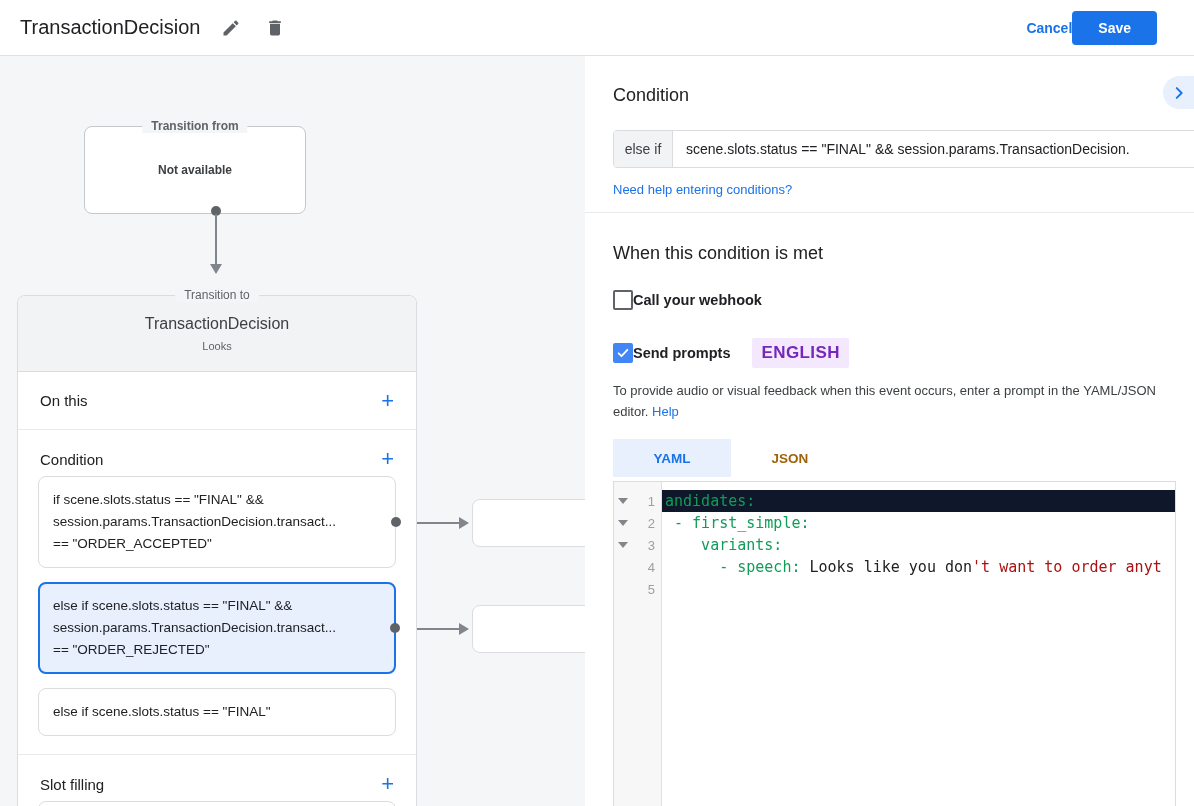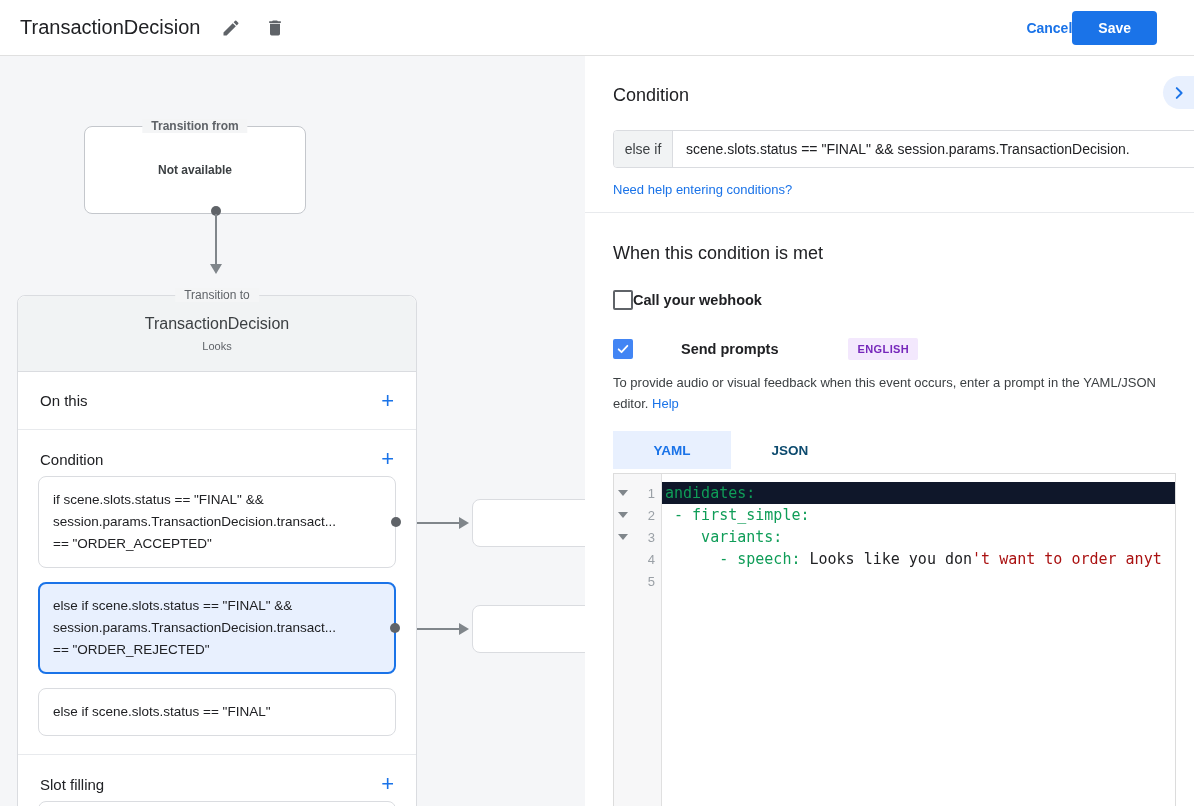--- a/index.html
+++ b/index.html
@@ -81,35 +81,35 @@
     display: flex; align-items: center; justify-content: center; font-size: 14px; color: #3c4043; }
   .cond-input { flex: 1; border: none; outline: none; padding: 0 13px; font-size: 14px;
     color: #202124; font-family: "Liberation Sans", sans-serif; }
   .help-link { display: inline-block; margin-top: 14px; font-size: 13px; color: #1a73e8;
     text-decoration: none; cursor: pointer; }
 
   .panel-divider { height: 1px; background: #e8eaed; margin: 14px -18px 0 -28px; }
 
   .met-heading { margin-top: 30px; font-size: 18px; font-weight: 400; color: #202124; }
   .check-row { display: flex; align-items: center; margin-top: 26px; }
-  .check-row + .check-row { margin-top: 28px; gap: 48px; }
+  .check-row + .check-row { margin-top: 28px; }
   .checkbox { width: 20px; height: 20px; border: 2px solid #5f6368; border-radius: 2px;
     cursor: pointer; flex: none; }
   .checkbox.checked { background: #4285f4; border-color: #4285f4; display: flex;
     align-items: center; justify-content: center; }
   .check-label { font-size: 14.5px; font-weight: 700; color: #202124; }
-  .lang-badge { margin-left: 22px; background: #f3e8fd; color: #7627bb; font-size: 11px;
+  .lang-badge { margin-left: 22px; background: #f3e8fd; color: #7627bb; font-size: 17px;
     font-weight: 700; letter-spacing: .4px; padding: 5px 9px; border-radius: 2px; }
 
   .hint { margin-top: 12px; width: 563px; font-size: 13px; line-height: 21px; color: #3c4043; }
   .hint a { color: #1a73e8; text-decoration: none; cursor: pointer; }
 
   .tabs { margin-top: 17px; display: flex; }
   .tab { width: 118px; height: 38px; display: flex; align-items: center; justify-content: center;
-    font-size: 13.5px; font-weight: 700; color: #0c4a6e; cursor: pointer; }
+    font-size: 13.5px; font-weight: 700; color: #a16207; cursor: pointer; }
   .tab.active { background: #e8f0fe; color: #1a73e8; }
 
   
   .editor { margin-top: 4px; width: 563px; height: 400px; border: 1px solid #dcdcdc;
     display: flex; background: #fff; overflow: hidden; }
   .gutter { width: 48px; background: #f7f7f8; border-right: 1px solid #e0e0e0;
     padding-top: 8px; flex: none; }
   .gutter-row { height: 22px; display: flex; align-items: center; }
   .fold-cell { width: 17px; display: flex; justify-content: center; cursor: pointer; }
   .fold-tri { width: 0; height: 0; border-left: 5px solid transparent;

